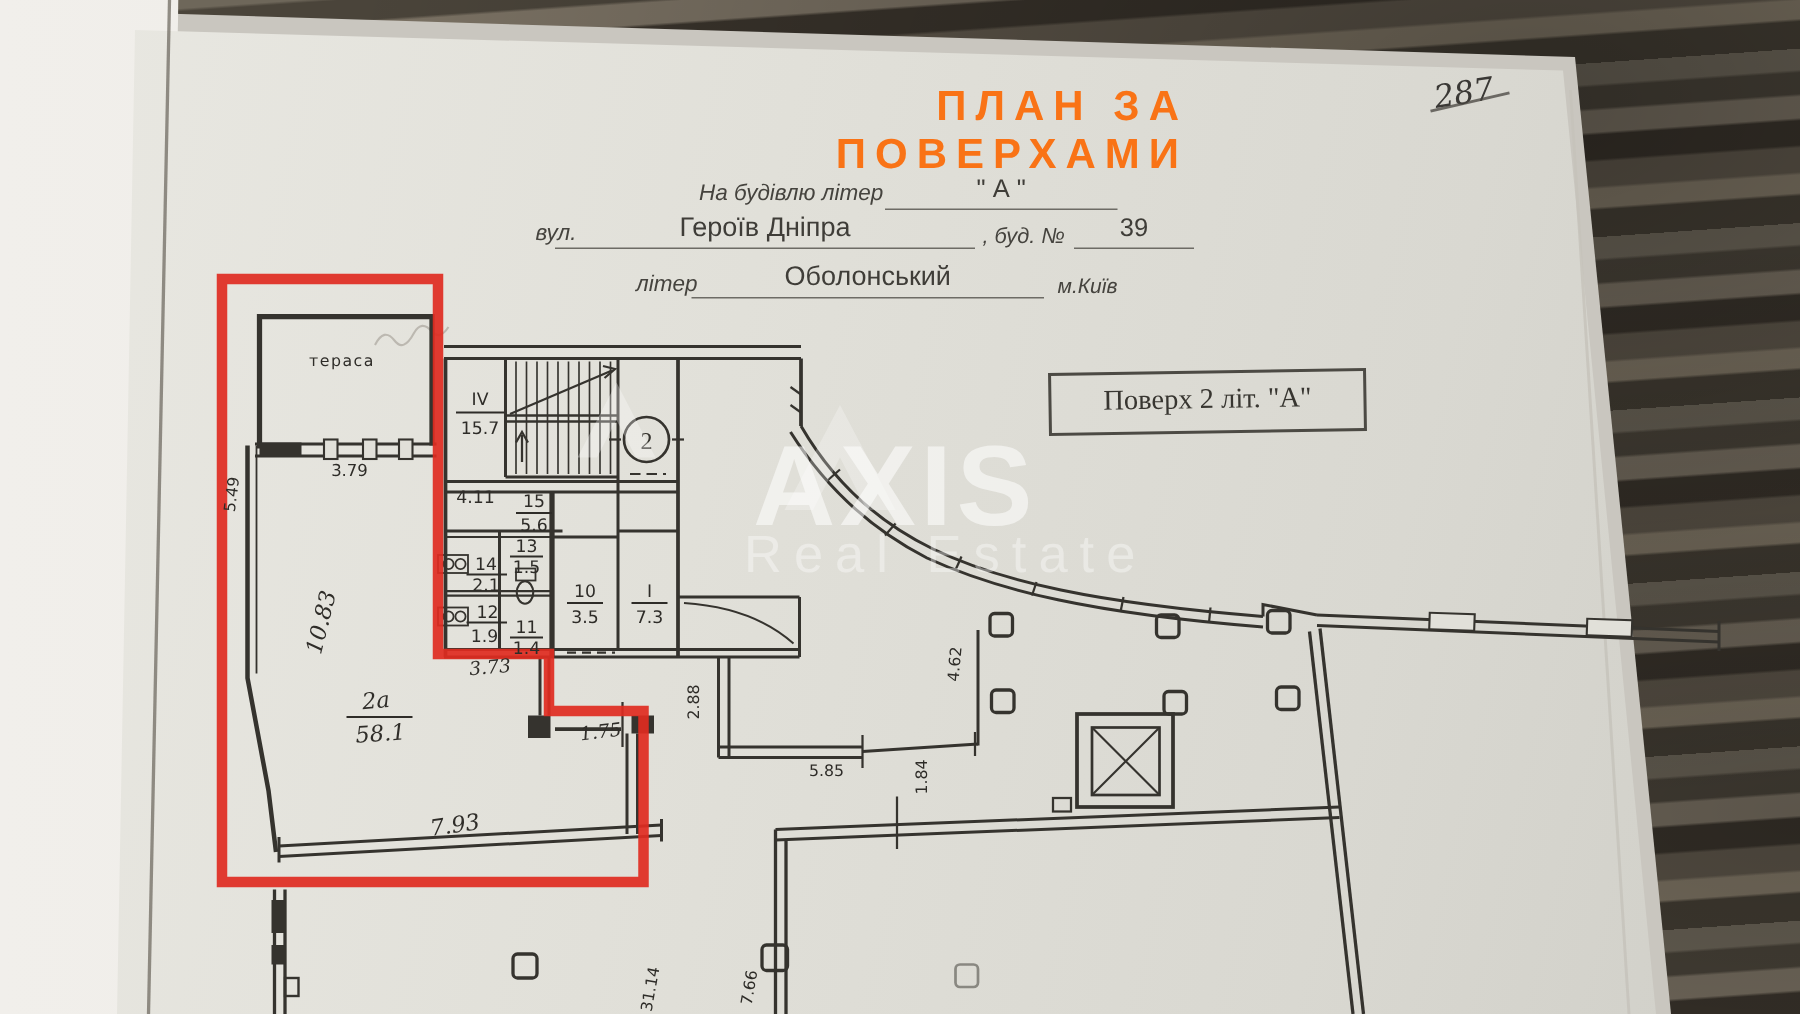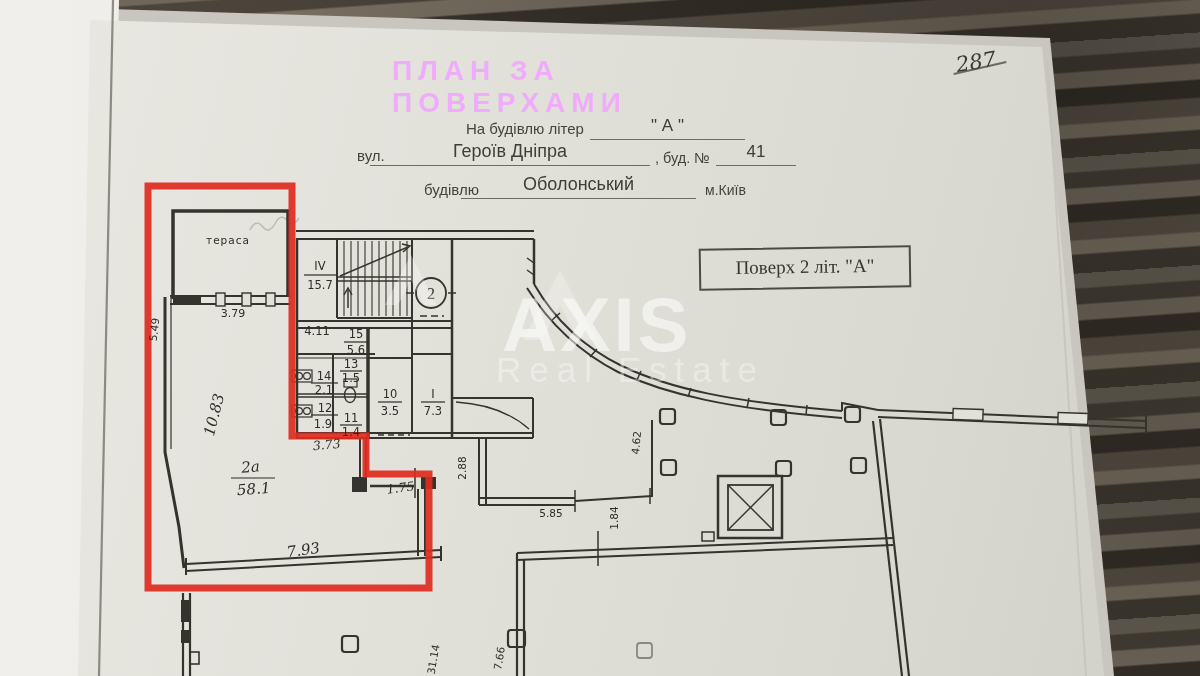--- a/index.html
+++ b/index.html
@@ -24,23 +24,23 @@
   .page-under{position:absolute;inset:0;background:#c9c6bf;
     clip-path:polygon(76px 8px,1050px 38px,1114px 676px,64px 676px);}
   .page{position:absolute;inset:0;
     background:linear-gradient(103deg,#e9e8e2 0%,#e1e0d9 40%,#d9d8d1 75%,#d0cfc8 100%);
     clip-path:polygon(90px 20px,1042px 47px,1104px 676px,78px 676px);}
   .book-pages{position:absolute;inset:0;
     background:linear-gradient(90deg,#f1efeb 0%,#edeae5 55%,#dcd8d1 82%,#a8a39a 96%,#7a756c 100%);
     clip-path:polygon(0 0,119px 0,103px 676px,0 676px);}
   
   .hdr{position:absolute;color:#45433e;}
-  .title{left:392px;top:55px;width:400px;text-align:left;
-    font-size:28px;font-weight:700;letter-spacing:6px;color:#f0abfc;}
-  .lbl{font-size:15px;}
+  .title{left:392px;top:55px;width:400px;text-align:right;
+    font-size:28px;font-weight:700;letter-spacing:6px;color:#f97316;}
+  .lbl{font-size:15px;font-style:italic;}
   .uline{position:absolute;border-bottom:1.4px solid #6d6b65;text-align:center;color:#3f3d38;}
   .uline span{display:inline-block;width:100%;}
   .val-lg{font-size:18px;text-align:center;}
   .val-md{font-size:17px;}
   .badge{position:absolute;left:699px;top:247px;width:208px;height:38px;
     border:2px solid #4c4a44;transform:rotate(-0.9deg);
     font-family:"Liberation Serif",serif;font-size:19px;color:#383631;
     text-align:center;line-height:36px;}
   .pagenum{position:absolute;left:956px;top:50px;transform:rotate(-9deg);
     font-family:"DejaVu Serif",serif;font-style:italic;font-size:21px;color:#3a3835;}
@@ -284,24 +284,24 @@
   <div class="uline val-md z4" style="left:590px;top:116px;width:155px;height:23px;">
     <span>" А "</span>
   </div>
 
   <div class="hdr lbl z4" style="left:346px;top:147px;margin-left:11px;">вул.</div>
   <div class="uline val-lg z4" style="left:370px;top:141px;width:280px;height:24px;">
     <span>Героїв Дніпра</span>
   </div>
   <div class="hdr lbl z4" style="left:655px;top:150px;font-size:14.5px;">, буд. №</div>
   <div class="uline val-md z4" style="left:716px;top:142px;width:80px;height:23px;">
-    <span>41</span>
+    <span>39</span>
   </div>
 
-  <div class="hdr lbl z4" style="left:424px;top:181px;">будівлю</div>
+  <div class="hdr lbl z4" style="left:424px;top:181px;">літер</div>
   <div class="uline val-lg z4" style="left:461px;top:174px;width:235px;height:24px;text-decoration:underline;">
     <span>Оболонський</span>
   </div>
   <div class="hdr lbl z4" style="left:705px;top:182px;font-size:14px;">м.Київ</div>
 
   <div class="badge z4">Поверх 2 літ. "А"</div>
 
   <div class="pagenum z4">287</div>
   <div class="pagenum-strike z4"></div>
 

